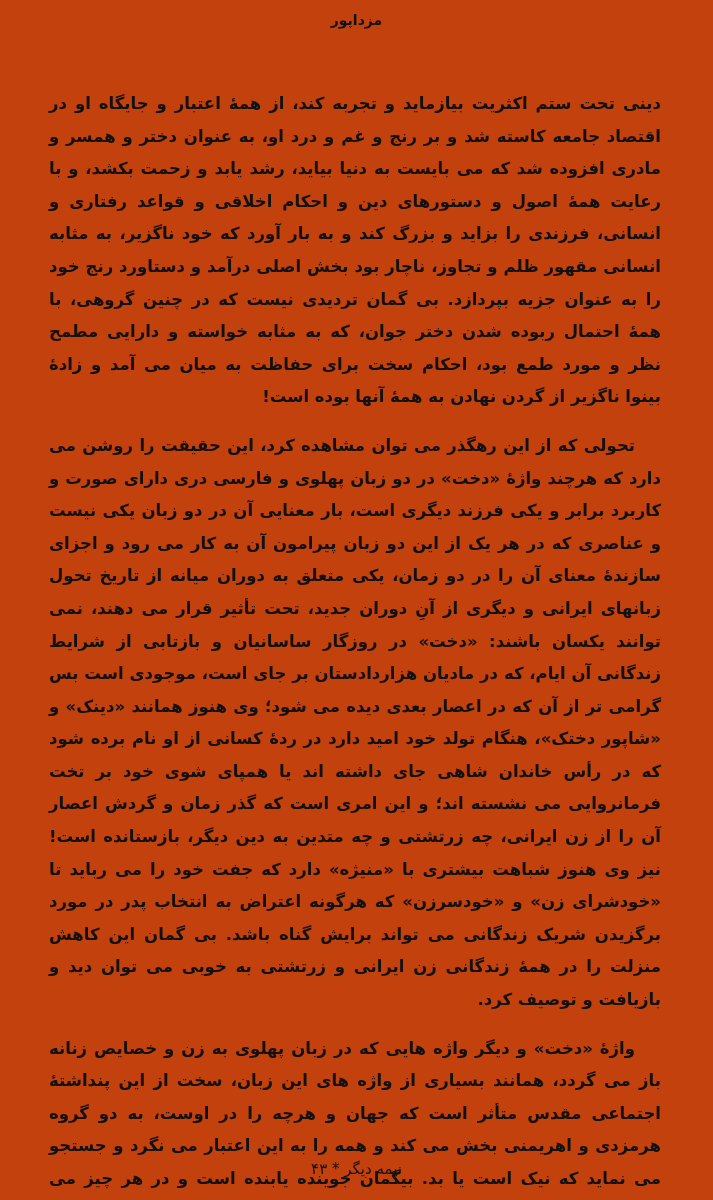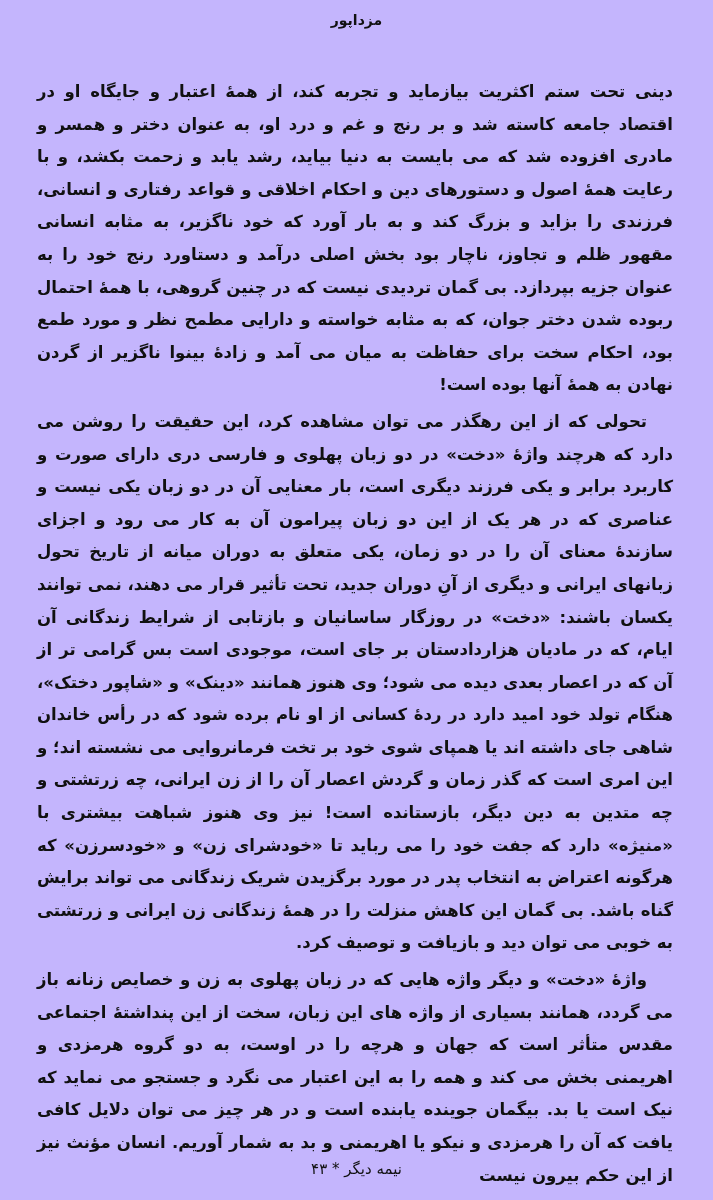--- a/index.html
+++ b/index.html
@@ -12,21 +12,21 @@
     height: 1200px;
     position: relative;
     overflow: hidden;
     font-family: "DejaVu Sans", sans-serif;
     color: #111;
     -webkit-font-smoothing: antialiased;
   }
   .page {
     position: absolute;
     inset: 0;
-    background: #c4b5fd;
+    background: #c2410c;
   }
   .running-header {
     position: absolute;
     top: 12px;
     left: 0;
     right: 0;
     text-align: center;
     font-size: 14px;
     font-weight: bold;
     direction: rtl;
@@ -37,21 +37,21 @@
     right: 36px;
     left: 33px;
     direction: rtl;
     text-align: justify;
     font-size: 16.5px;
     font-weight: bold;
     line-height: 32.6px;
     letter-spacing: 0;
   }
   .para {
-    margin: 4px;
+    margin: 16px;
     padding: 0;
     text-indent: 26px; 
   }
   .para.no-indent {
     text-indent: 0; 
   }
   .page-footer {
     position: absolute;
     bottom: 22px;
     left: 0;

